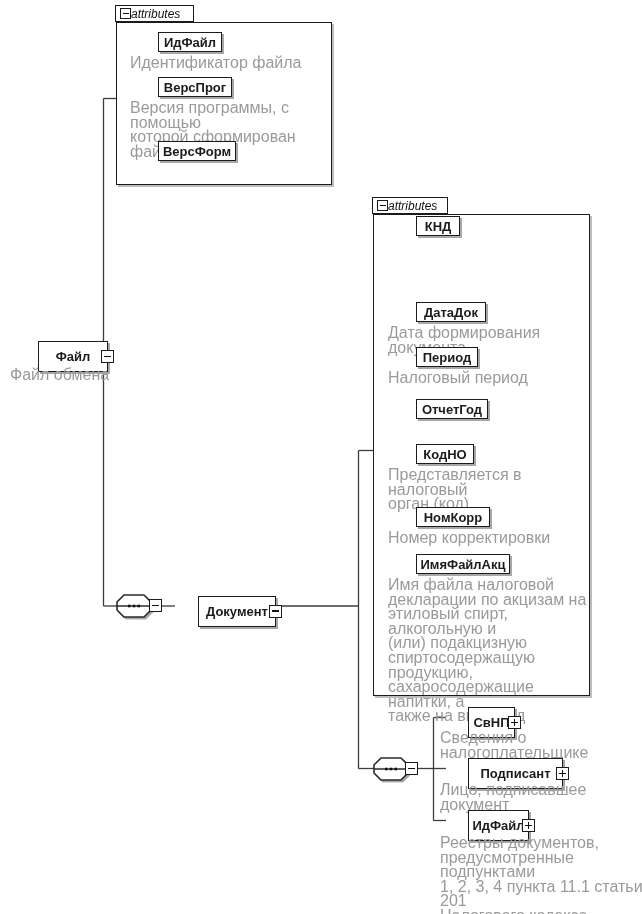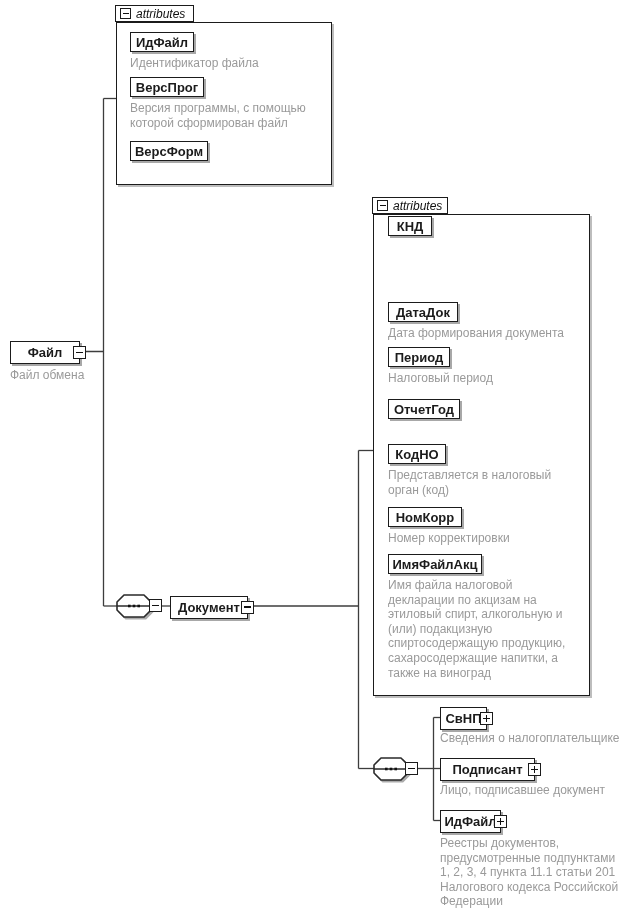--- a/index.html
+++ b/index.html
@@ -8,23 +8,23 @@
     background:#ffffff;
     font-family:"Liberation Sans","DejaVu Sans",sans-serif;
     color:#1b1b1b;
   }
   .wires { position:absolute; left:0; top:0; z-index:0; }
 
   .ebox, .abox {
     position:absolute; box-sizing:border-box; background:#ffffff;
     border:1px solid #1b1b1b; box-shadow:2px 2px 0 #a8a8a8;
     display:flex; align-items:center; justify-content:center;
-    font-weight:bold; font-size:13px; white-space:nowrap; z-index:3;
+    font-weight:bold; font-size:13px; white-space:nowrap; z-index:3;margin-left:28px;
   }
-  .ebox { height:23px; }
+  .ebox { height:31px; }
   .abox { height:20px; }
 
   .expander {
     position:absolute; width:13px; height:13px; box-sizing:border-box;
     right:-7px; top:50%; margin-top:-6.5px;
     background:#ffffff; border:1px solid #1b1b1b; z-index:4;
   }
   .expander::before {
     content:""; position:absolute; left:2px; right:2px; top:50%;
     margin-top:-0.75px; height:1.5px; background:#111111;
@@ -36,32 +36,32 @@
   .sqbtn { 
     position:absolute; width:13px; height:13px; box-sizing:border-box;
     background:#ffffff; border:1px solid #1b1b1b; z-index:3;
   }
   .sqbtn::before {
     content:""; position:absolute; left:2px; right:2px; top:50%;
     margin-top:-0.75px; height:1.5px; background:#111111;
   }
 
   .caption {
-    position:absolute; color:#9a9a9a; font-size:12px; line-height:14.6px;
+    position:absolute; color:#9a9a9a; font-size:16px; line-height:14.6px;
     white-space:pre-line; z-index:3;
   }
 
   .frame {
     position:absolute; box-sizing:border-box; background:#ffffff;
     border:1px solid #1b1b1b; box-shadow:2px 2px 0 #bdbdbd; z-index:1;
   }
   .tab {
     position:absolute; box-sizing:border-box; background:#ffffff;
     border:1px solid #1b1b1b; z-index:2;
-    display:flex; align-items:center; gap:5px; padding:0 19px 0 4px;
+    display:flex; align-items:center; padding:0 19px 0 4px;
     font-size:12px; height:17px;
   }
   .tab-label { font-style:italic; color:#111111; }
   .mini {
     position:relative; width:11px; height:11px; box-sizing:border-box;
     border:1px solid #1b1b1b; background:#ffffff; flex:0 0 auto;
   }
   .mini::before {
     content:""; position:absolute; left:1.5px; right:1.5px; top:50%;
     margin-top:-0.75px; height:1.5px; background:#111111;

